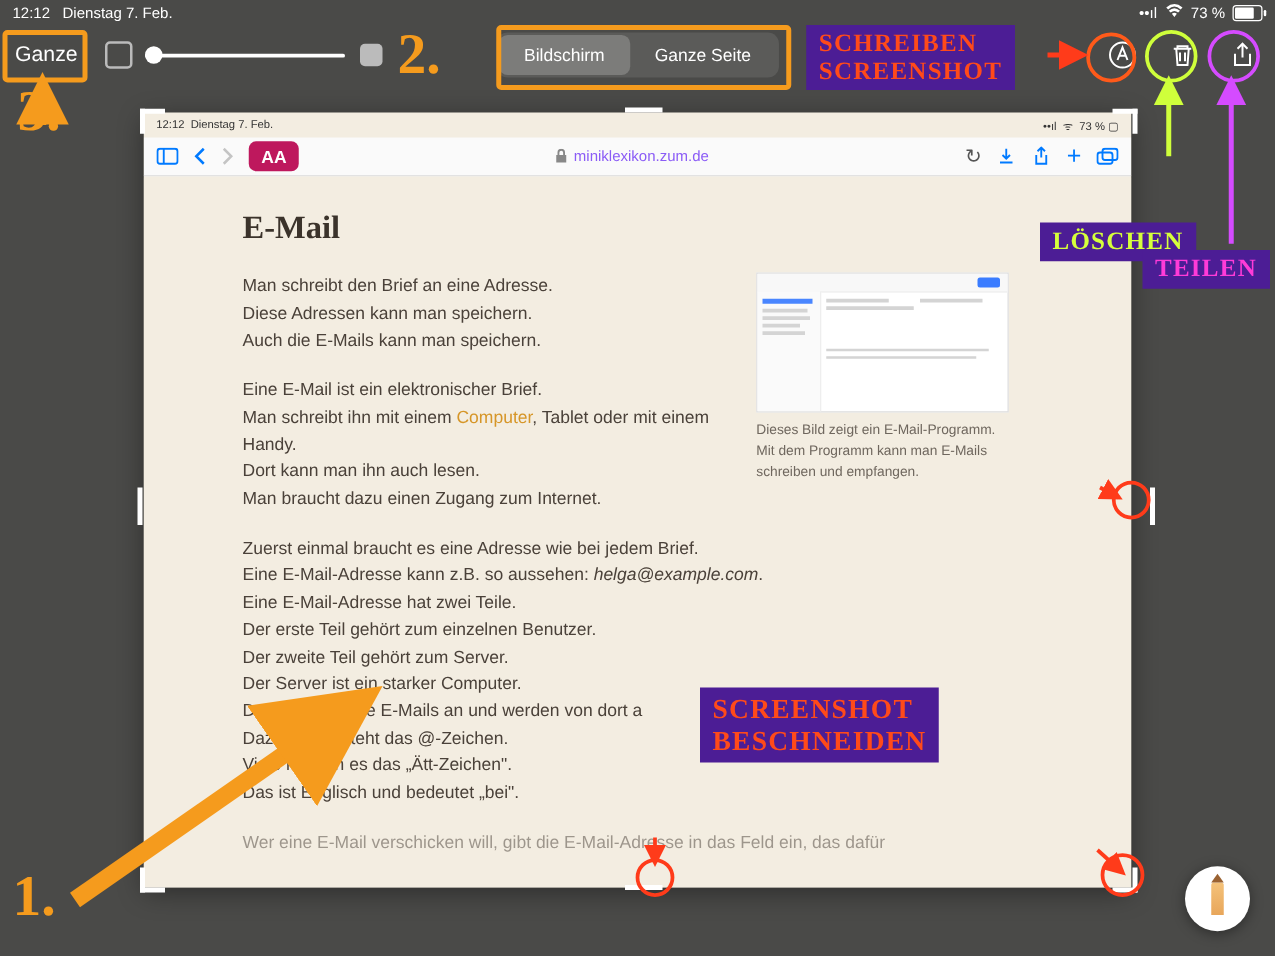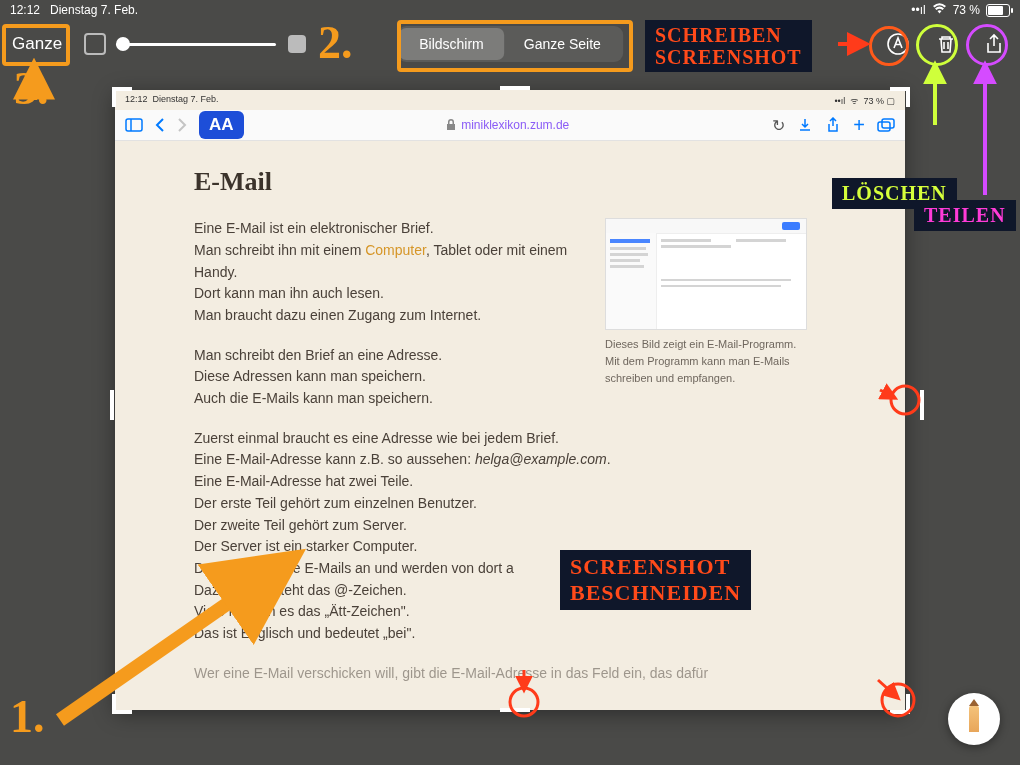--- a/index.html
+++ b/index.html
@@ -17,21 +17,21 @@
   .seg{position:absolute;left:50%;transform:translateX(-50%);display:flex;background:#5b5b59;border-radius:9px;padding:2px;}
   .seg button{border:0;background:transparent;color:#fff;font-size:14px;padding:8px 20px;border-radius:7px;cursor:pointer;}
   .seg button.active{background:#7c7c7a;}
   .tb-right{position:absolute;right:14px;display:flex;gap:24px;}
   .tb-icon{width:24px;height:24px;color:#fff;cursor:pointer;}
   .screenshot{position:absolute;left:115px;top:90px;width:790px;height:620px;background:#f3ede1;box-shadow:0 4px 20px rgba(0,0,0,.4);overflow:hidden;}
   .ss-status{position:absolute;top:4px;left:0;right:0;font-size:9px;color:#333;display:flex;justify-content:space-between;padding:0 10px;}
   .ss-toolbar{position:absolute;top:20px;left:0;right:0;height:30px;background:#fafafa;border-bottom:1px solid #e2e2e2;display:flex;align-items:center;padding:0 10px;gap:12px;}
   .ss-icon{color:#007aff;font-size:16px;display:flex;align-items:center;justify-content:center;}
   .ss-icon.grey{color:#c4c4c4;}
-  .aa-btn{background:#1d4ed8;color:#fff;font-size:17px;padding:4px 10px;border-radius:6px;font-weight:600;}
+  .aa-btn{background:#be185d;color:#fff;font-size:14px;padding:4px 10px;border-radius:6px;font-weight:600;}
   .url-bar{flex:1;text-align:center;font-size:12px;color:#8b5cf6;display:flex;align-items:center;justify-content:center;gap:5px;}
   .ss-content{position:absolute;top:52px;left:0;right:0;bottom:0;padding:20px 100px 0 79px;background:#f3ede1;color:#4a4139;font-size:14px;line-height:1.55;}
   .ss-content h2{font-family:Georgia,serif;font-size:26px;font-weight:bold;color:#3b332b;margin:0 0 16px 0;}
   .article-top{display:flex;gap:28px;align-items:flex-start;}
   .article-text{flex:1;}
   .article-aside{width:200px;font-size:11px;color:#6f675e;}
   .email-shot{width:200px;height:110px;background:#fff;border:1px solid #ddd;position:relative;margin-bottom:6px;}
   .es-side{position:absolute;left:0;top:14px;bottom:0;width:50px;background:#fafafa;border-right:1px solid #eee;}
   .es-top{position:absolute;left:0;right:0;top:0;height:14px;background:#f8f8f8;border-bottom:1px solid #eee;}
   .es-blue{position:absolute;right:6px;top:3px;width:18px;height:8px;background:#3a7cff;border-radius:2px;}
@@ -45,21 +45,21 @@
   .ch-tr{left:890px;top:87px;} .ch-tr::before{right:0;top:0;width:4px;height:20px;} .ch-tr::after{right:0;top:0;width:20px;height:4px;}
   .ch-bl{left:112px;top:694px;} .ch-bl::before{left:0;bottom:0;width:4px;height:20px;} .ch-bl::after{left:0;bottom:0;width:20px;height:4px;}
   .ch-br{left:890px;top:694px;} .ch-br::before{right:0;bottom:0;width:4px;height:20px;} .ch-br::after{right:0;bottom:0;width:20px;height:4px;}
   .ch-t{left:500px;top:86px;width:30px;} .ch-t::after{left:0;top:0;right:0;height:4px;}
   .ch-b{left:500px;top:708px;width:30px;} .ch-b::after{left:0;right:0;height:4px;}
   .ch-l{left:110px;top:390px;height:30px;} .ch-l::before{left:0;top:0;bottom:0;width:4px;}
   .ch-r{left:904px;top:390px;height:30px;} .ch-r::before{right:0;top:0;bottom:0;width:4px;}
   .pencil-btn{position:absolute;right:20px;bottom:20px;width:52px;height:52px;border-radius:50%;background:#fff;box-shadow:0 2px 10px rgba(0,0,0,.4);display:flex;align-items:center;justify-content:center;}
   .pencil-tip{width:10px;height:26px;background:linear-gradient(#f4c27a,#e8a65a);border-radius:2px 2px 0 0;position:relative;}
   .pencil-tip::before{content:"";position:absolute;top:-7px;left:0;border-left:5px solid transparent;border-right:5px solid transparent;border-bottom:7px solid #9a6232;}
-  .anno-label{position:absolute;background:#0f172a;font-family:"Comic Sans MS","Marker Felt",cursive;font-weight:bold;padding:4px 10px;white-space:nowrap;letter-spacing:1px;}
+  .anno-label{position:absolute;background:#4c1d95;font-family:"Comic Sans MS","Marker Felt",cursive;font-weight:bold;padding:4px 10px;white-space:nowrap;letter-spacing:1px;}
   .orange-box{position:absolute;border:4px solid #f59b1d;border-radius:4px;}
   .hand-num{position:absolute;color:#f59b1d;font-family:"Comic Sans MS",cursive;font-weight:bold;font-size:46px;}
   .circ{position:absolute;border-radius:50%;}
   svg.overlay{position:absolute;left:0;top:0;pointer-events:none;}
   .battery{display:inline-block;width:22px;height:11px;border:1px solid #fff;border-radius:3px;position:relative;vertical-align:middle;}
   .battery::after{content:"";position:absolute;right:-4px;top:3px;width:2px;height:5px;background:#fff;border-radius:1px;}
   .battery .fill{position:absolute;left:1px;top:1px;bottom:1px;width:70%;background:#fff;border-radius:1px;}
 </style>
 </head>
 <body>
@@ -162,27 +162,27 @@
         <svg width="18" height="14" viewBox="0 0 18 14" fill="none" stroke="#007aff" stroke-width="1.5">
           <rect x="1" y="4" width="12" height="9" rx="2"></rect>
           <rect x="5" y="1" width="12" height="9" rx="2"></rect>
         </svg>
       </span>
   </div>
   <div class="ss-content">
     <h2>E-Mail</h2>
     <div class="article-top">
       <div class="article-text">
+        <p class="para" style="white-space: pre-line;">Man schreibt den Brief an eine Adresse.
+Diese Adressen kann man speichern.
+Auch die E-Mails kann man speichern.</p>
         <p class="para"><span style="white-space: pre-line;">Eine E-Mail ist ein elektronischer Brief.
 Man schreibt ihn mit einem </span><span class="link">Computer</span><span style="white-space: pre-line;">, Tablet oder mit einem Handy.
 Dort kann man ihn auch lesen.
 Man braucht dazu einen Zugang zum Internet.</span></p>
-        <p class="para" style="white-space: pre-line;">Man schreibt den Brief an eine Adresse.
-Diese Adressen kann man speichern.
-Auch die E-Mails kann man speichern.</p>
       </div>
       <div class="article-aside">
         <div class="email-shot">
           <div class="es-top"></div>
             <div class="es-blue"></div>
             <div class="es-side"></div>
           <div class="es-line" style="left:4px;top:20px;width:40px;height:4px;background:#4a86ff;"></div>
           <div class="es-line" style="left:4px;top:28px;width:36px;height:3px;"></div>
           <div class="es-line" style="left:4px;top:34px;width:38px;height:3px;"></div>
           <div class="es-line" style="left:4px;top:40px;width:30px;height:3px;"></div>

